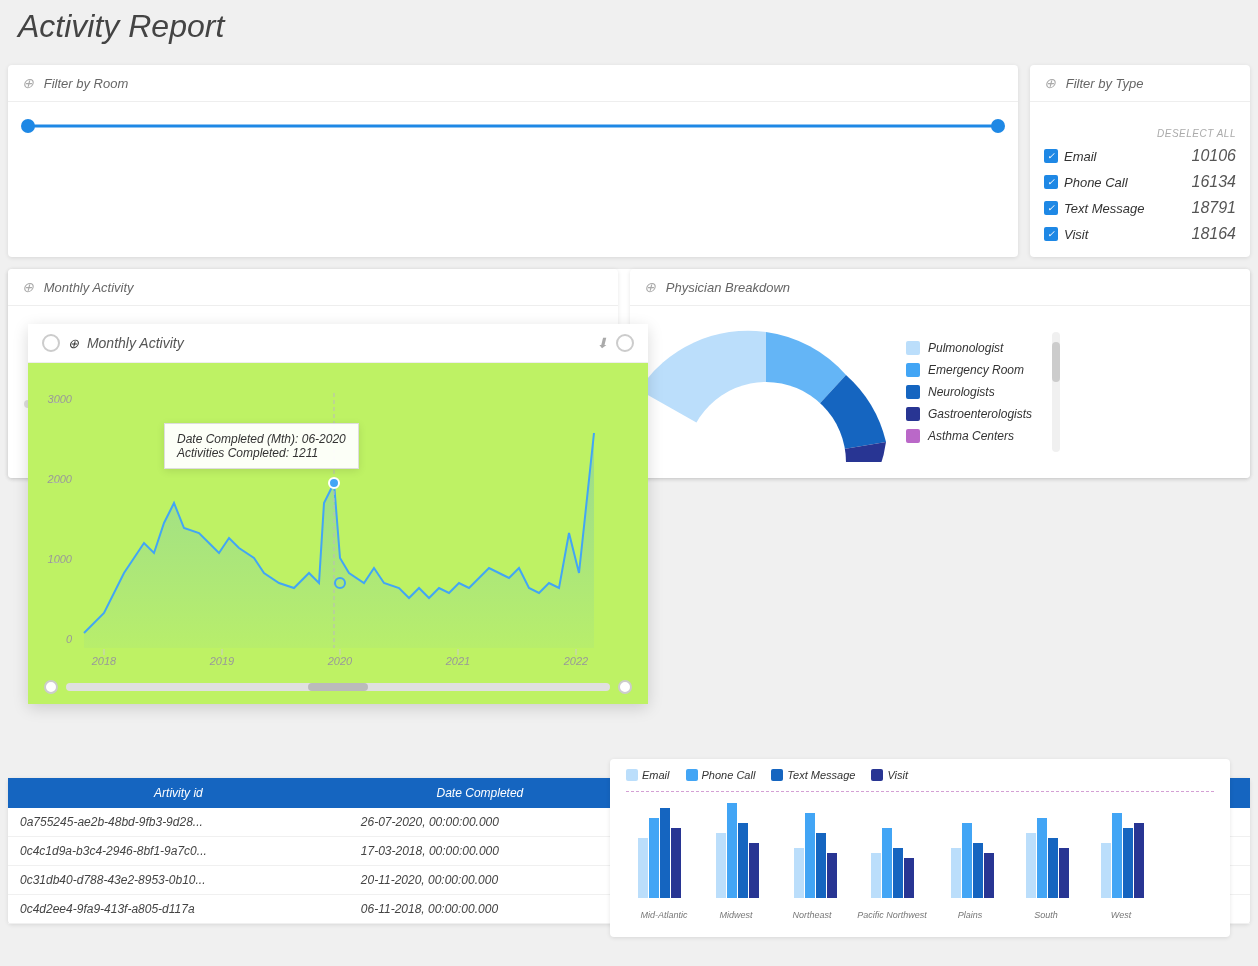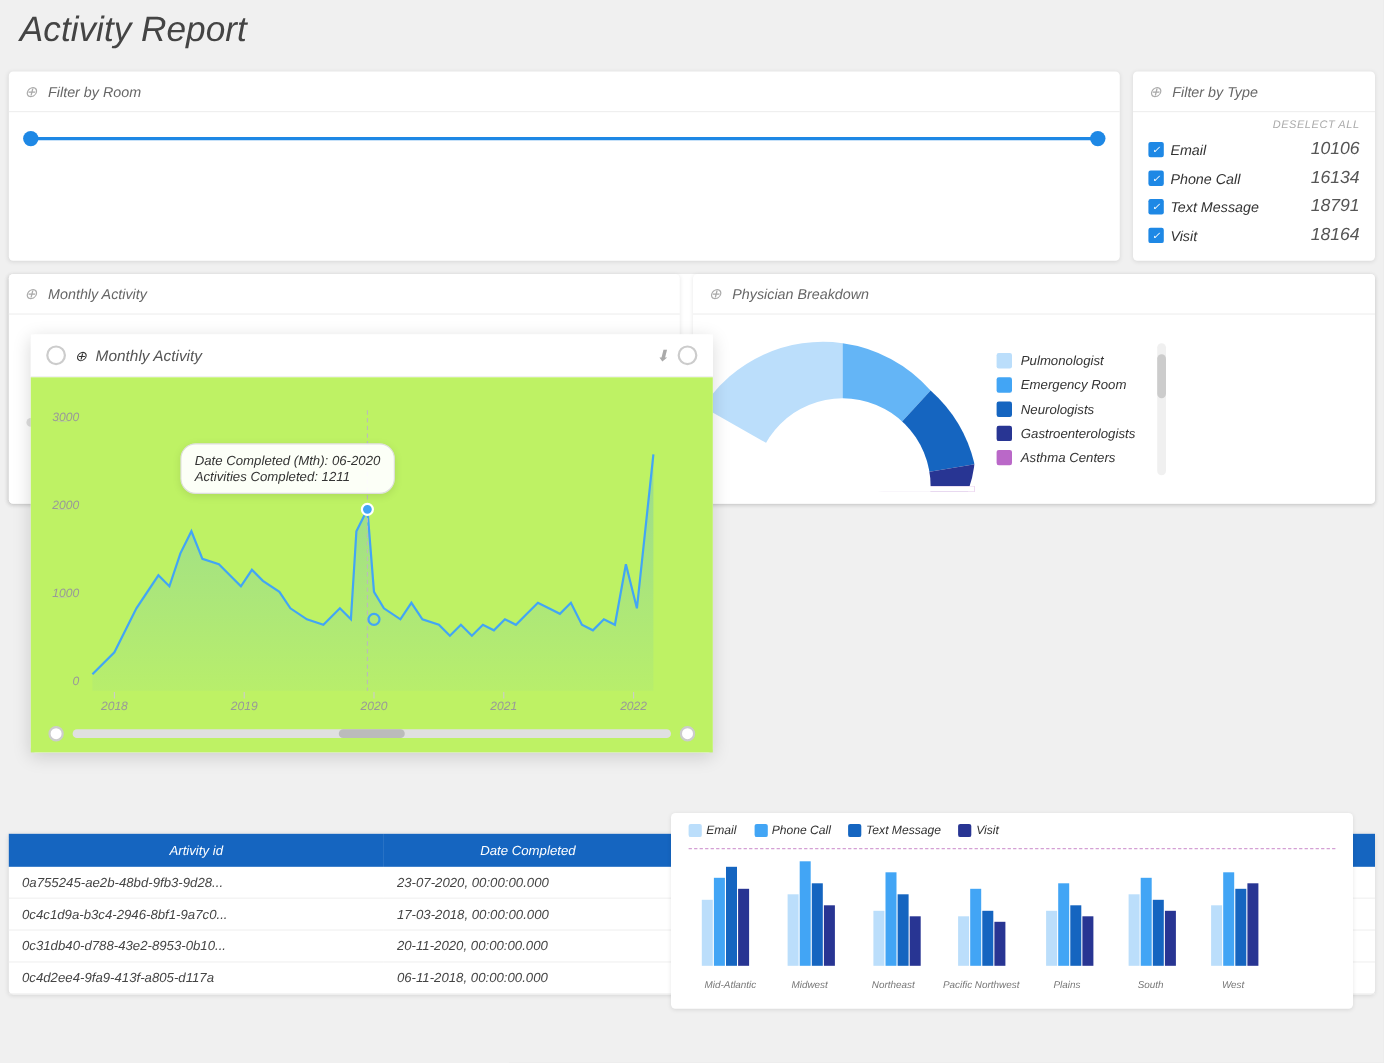--- a/index.html
+++ b/index.html
@@ -93,20 +93,21 @@
     
     .filter-type-body {
       padding: 6px 14px 10px;
     }
     .deselect-all {
       text-align: right;
       font-size: 10px;
       color: #aaa;
       letter-spacing: 0.5px;
       margin-bottom: 4px;
+      margin-top: 20px;
     }
     .type-row {
       display: flex;
       align-items: center;
       padding: 4px 0;
       justify-content: space-between;
     }
     .type-row-left {
       display: flex;
       align-items: center;
@@ -203,21 +204,21 @@
     .chart-svg-container {
       position: relative;
     }
     
     .tooltip-box {
       position: absolute;
       top: 50px;
       left: 120px;
       background: rgba(255,255,255,0.95);
       border: 1px solid #ddd;
-      border-radius: 14px;
+      border-radius: 0;
       padding: 8px 12px;
       font-size: 12px;
       box-shadow: 0 2px 8px rgba(0,0,0,0.1);
       z-index: 20;
     }
     
     .barchart-card {
       margin-top: 0;
       position: absolute;
       right: 20px;
@@ -582,21 +583,21 @@
           <th>Date Completed</th>
           <th>Activity Type</th>
           <th>Physician Type</th>
           <th>Region</th>
           <th>Activity Count</th>
         </tr>
       </thead>
       <tbody id="table-body">
       <tr>
             <td>0a755245-ae2b-48bd-9fb3-9d28...</td>
-            <td>23-07-2020, 00:00:00.000</td>
+            <td>26-07-2020, 00:00:00.000</td>
             <td>Visit</td>
             <td>Pulmonologist</td>
             <td>Northeast</td>
             <td>124</td>
           </tr>
           <tr>
             <td>0c4c1d9a-b3c4-2946-8bf1-9a7c0...</td>
             <td>17-03-2018, 00:00:00.000</td>
             <td>Email</td>
             <td>Pulmonologist</td>

